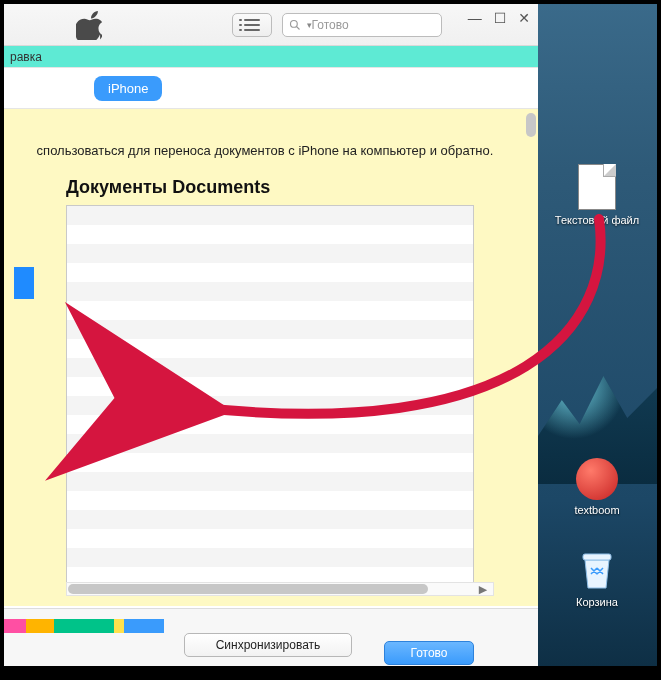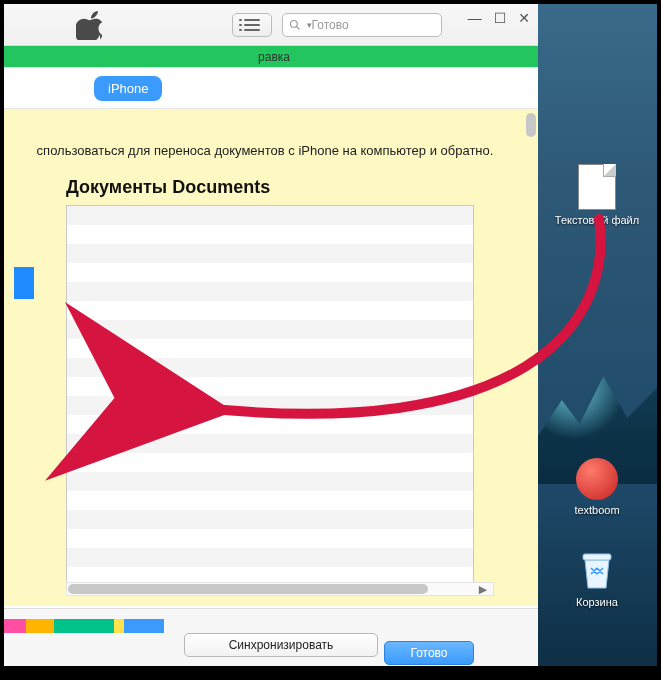--- a/index.html
+++ b/index.html
@@ -15,42 +15,42 @@
   .list-btn { position:absolute; left:228px; top:9px; width:40px; height:24px; border:1px solid #bcbcbc; border-radius:5px; background:linear-gradient(#fafafa,#eee); display:flex; align-items:center; justify-content:center; }
   .list-btn .bars { width:16px; height:12px; display:flex; flex-direction:column; justify-content:space-between; }
   .list-btn .bars span { height:2px; background:#666; border-radius:1px; position:relative; }
   .list-btn .bars span::before { content:""; position:absolute; left:-5px; top:0; width:3px; height:2px; background:#666; border-radius:1px; }
   .search { position:absolute; left:278px; top:9px; width:160px; height:24px; border:1px solid #bcbcbc; border-radius:5px; background:#fff; display:flex; align-items:center; padding:0 6px; color:#999; font-size:12px; }
   .search .mag { width:12px; height:12px; margin-right:4px; }
   .search .caret { margin-left:2px; font-size:9px; color:#888; }
   .winctrl { position:absolute; right:8px; top:6px; display:flex; gap:12px; color:#555; font-size:14px; }
   .winctrl span { cursor:default; }
   
-  .menubar { height:22px; background:#22c55e; border-bottom:1px solid #e5e5e5; padding-left:6px; font-size:12px; color:#333; display:flex; align-items:center;justify-content:center; }
+  .menubar { height:22px; background:#5eead4; border-bottom:1px solid #e5e5e5; padding-left:6px; font-size:12px; color:#333; display:flex; align-items:center; }
   
   .pillrow { height:40px; display:flex; align-items:center; }
   .device-pill { margin-left:90px; background:#3a9bfc; color:#fff; font-size:13px; padding:5px 14px; border-radius:8px; }
   
   .content { position:absolute; left:0; top:104px; right:0; bottom:60px; background:#fef9c3; border-top:1px solid #e5e5e5; overflow:hidden; }
   .content .scroll-v { position:absolute; right:2px; top:4px; width:10px; height:24px; background:#c7c7c7; border-radius:5px; }
   .desc { position:absolute; left:8px; top:34px; right:20px; font-size:13px; color:#222; text-align:center; }
   .doc-title { position:absolute; left:62px; top:68px; font-size:18px; font-weight:700; color:#111; }
   .doc-list { position:absolute; left:62px; top:96px; width:408px; height:380px; border:1px solid #c9c9c9; background:#fff; }
   .doc-list .row { height:19px; }
   .doc-list .row:nth-child(odd){ background:#f4f4f4; }
   .sel-bar { position:absolute; left:10px; top:158px; width:20px; height:32px; background:#1f8bff; }
   .scroll-h-track { position:absolute; left:62px; bottom:10px; width:428px; height:14px; background:#fafafa; border:1px solid #e3e3e3; display:flex; align-items:center; }
   .scroll-h-thumb { position:absolute; left:64px; bottom:12px; width:360px; height:10px; background:#c7c7c7; border-radius:5px; }
   .scroll-h-arrow { position:absolute; right:48px; bottom:10px; width:14px; height:14px; display:flex; align-items:center; justify-content:center; color:#777; font-size:11px; }
   
   .bottombar { position:absolute; left:0; right:0; bottom:0; height:58px; background:#f7f7f7; border-top:1px solid #dcdcdc; }
   .storage { position:absolute; left:0; top:10px; width:160px; height:14px; display:flex; }
   .storage span { display:block; height:100%; }
   .btn { position:absolute; top:24px; height:24px; border:1px solid #b7b7b7; border-radius:5px; background:linear-gradient(#fff,#f2f2f2); font-size:12px; color:#222; display:flex; align-items:center; justify-content:center; padding:0 16px; }
-  .btn.sync { left:180px; width:194px; }
+  .btn.sync { left:180px; width:168px; }
   .btn.done { left:380px; width:90px; background:linear-gradient(#6bb7ff,#3a9bfc); border-color:#2e82db; color:#fff;margin-top:8px; }
   
   .dicon { position:absolute; width:90px; text-align:center; color:#fff; font-size:11px; text-shadow:0 1px 2px rgba(0,0,0,.8); }
   .dicon .ic { width:44px; height:44px; margin:0 auto 4px; background:#fff; border:1px solid #888; position:relative; }
   .dicon.file { left:14px; top:160px; }
   .dicon.file .ic { width:38px; height:46px; }
   .dicon.file .ic::after { content:""; position:absolute; right:-1px; top:-1px; width:12px; height:12px; background:linear-gradient(135deg,#fff 48%, #ccc 52%); border-left:1px solid #aaa; border-bottom:1px solid #aaa; }
   .dicon.app { left:14px; top:454px; }
   .dicon.app .ic { width:42px; height:42px; border-radius:50%; background:radial-gradient(circle at 35% 30%, #ff7a6a, #c62222); border:none; }
   .dicon.trash { left:14px; top:544px; }

